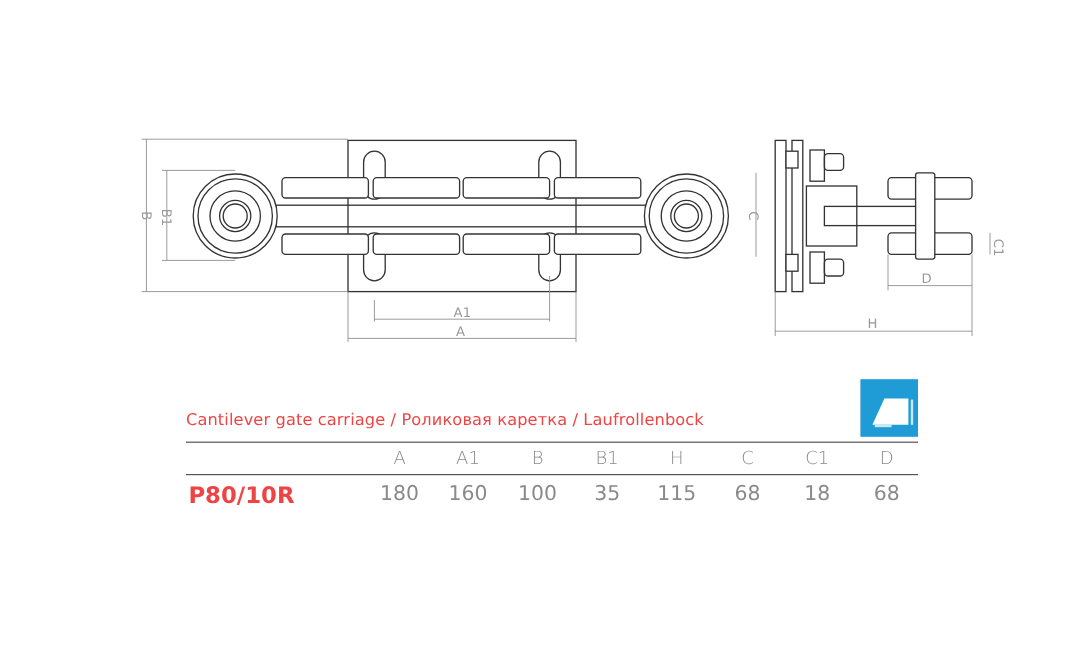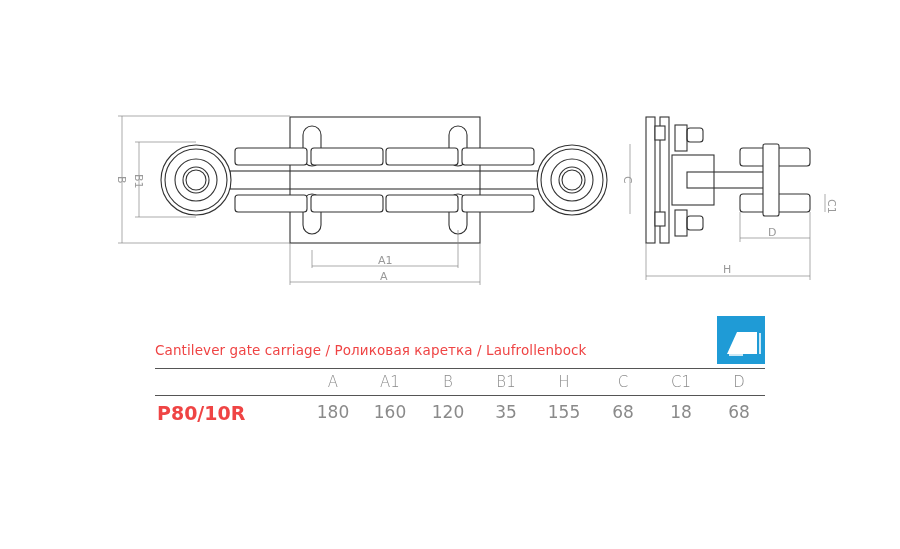--- a/index.html
+++ b/index.html
@@ -118,18 +118,18 @@
 <div class="hdr" style="left:428px">B</div>
 <div class="hdr" style="left:486px">B1</div>
 <div class="hdr" style="left:544px">H</div>
 <div class="hdr" style="left:603px">C</div>
 <div class="hdr" style="left:661px">C1</div>
 <div class="hdr" style="left:719px">D</div>
 
 <div class="model">P80/10R</div>
 <div class="val" style="left:313px">180</div>
 <div class="val" style="left:370px">160</div>
-<div class="val" style="left:428px">120</div>
+<div class="val" style="left:428px">100</div>
 <div class="val" style="left:486px">35</div>
-<div class="val" style="left:544px">155</div>
+<div class="val" style="left:544px">115</div>
 <div class="val" style="left:603px">68</div>
 <div class="val" style="left:661px">18</div>
 <div class="val" style="left:719px">68</div>
 
 </body></html>

